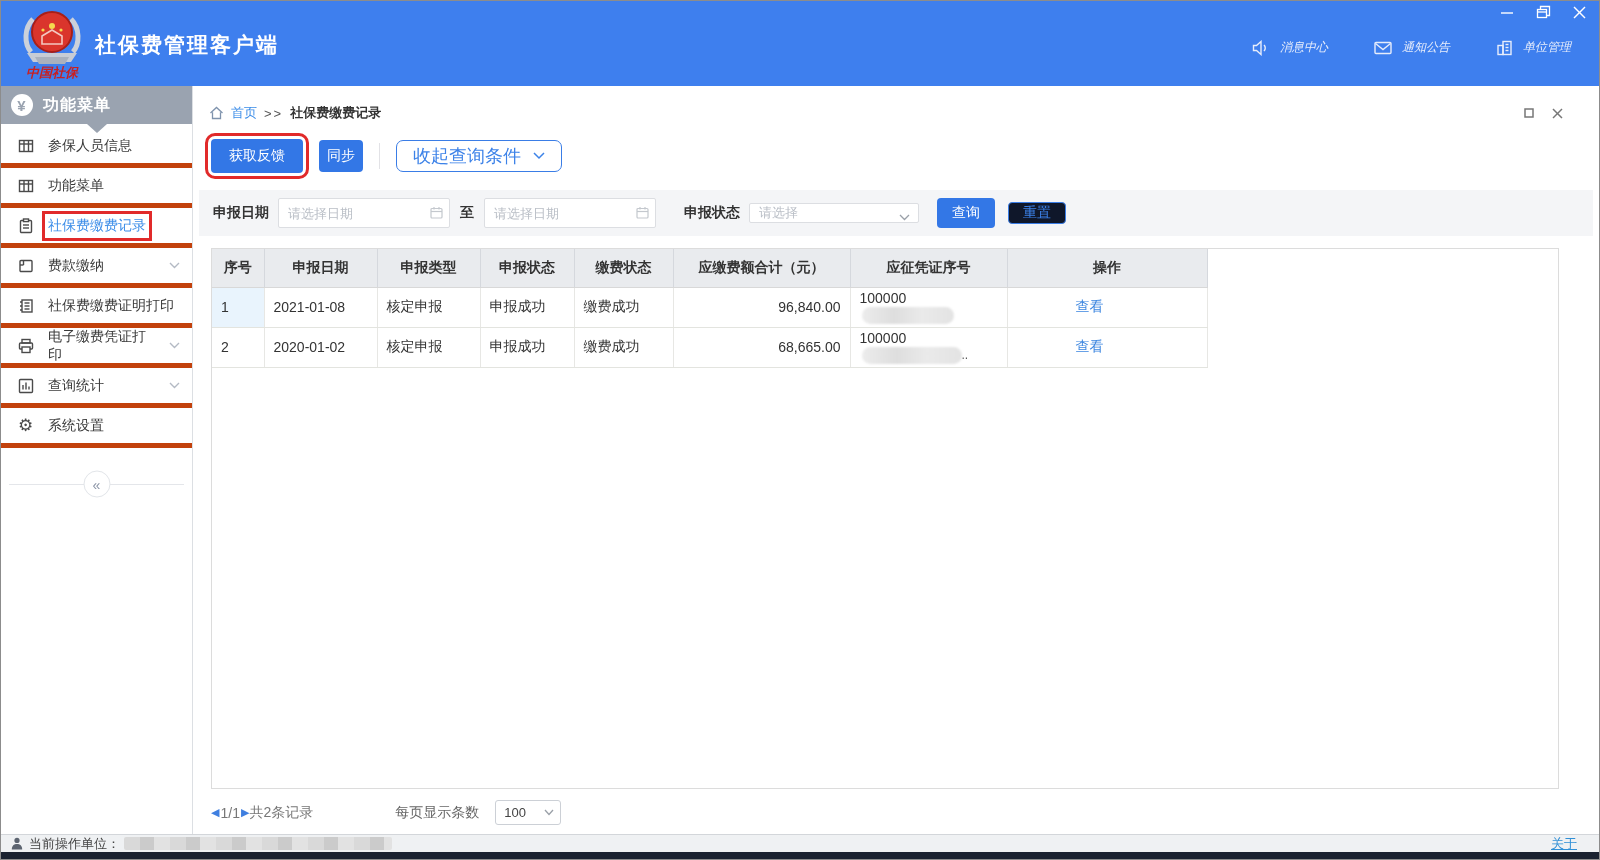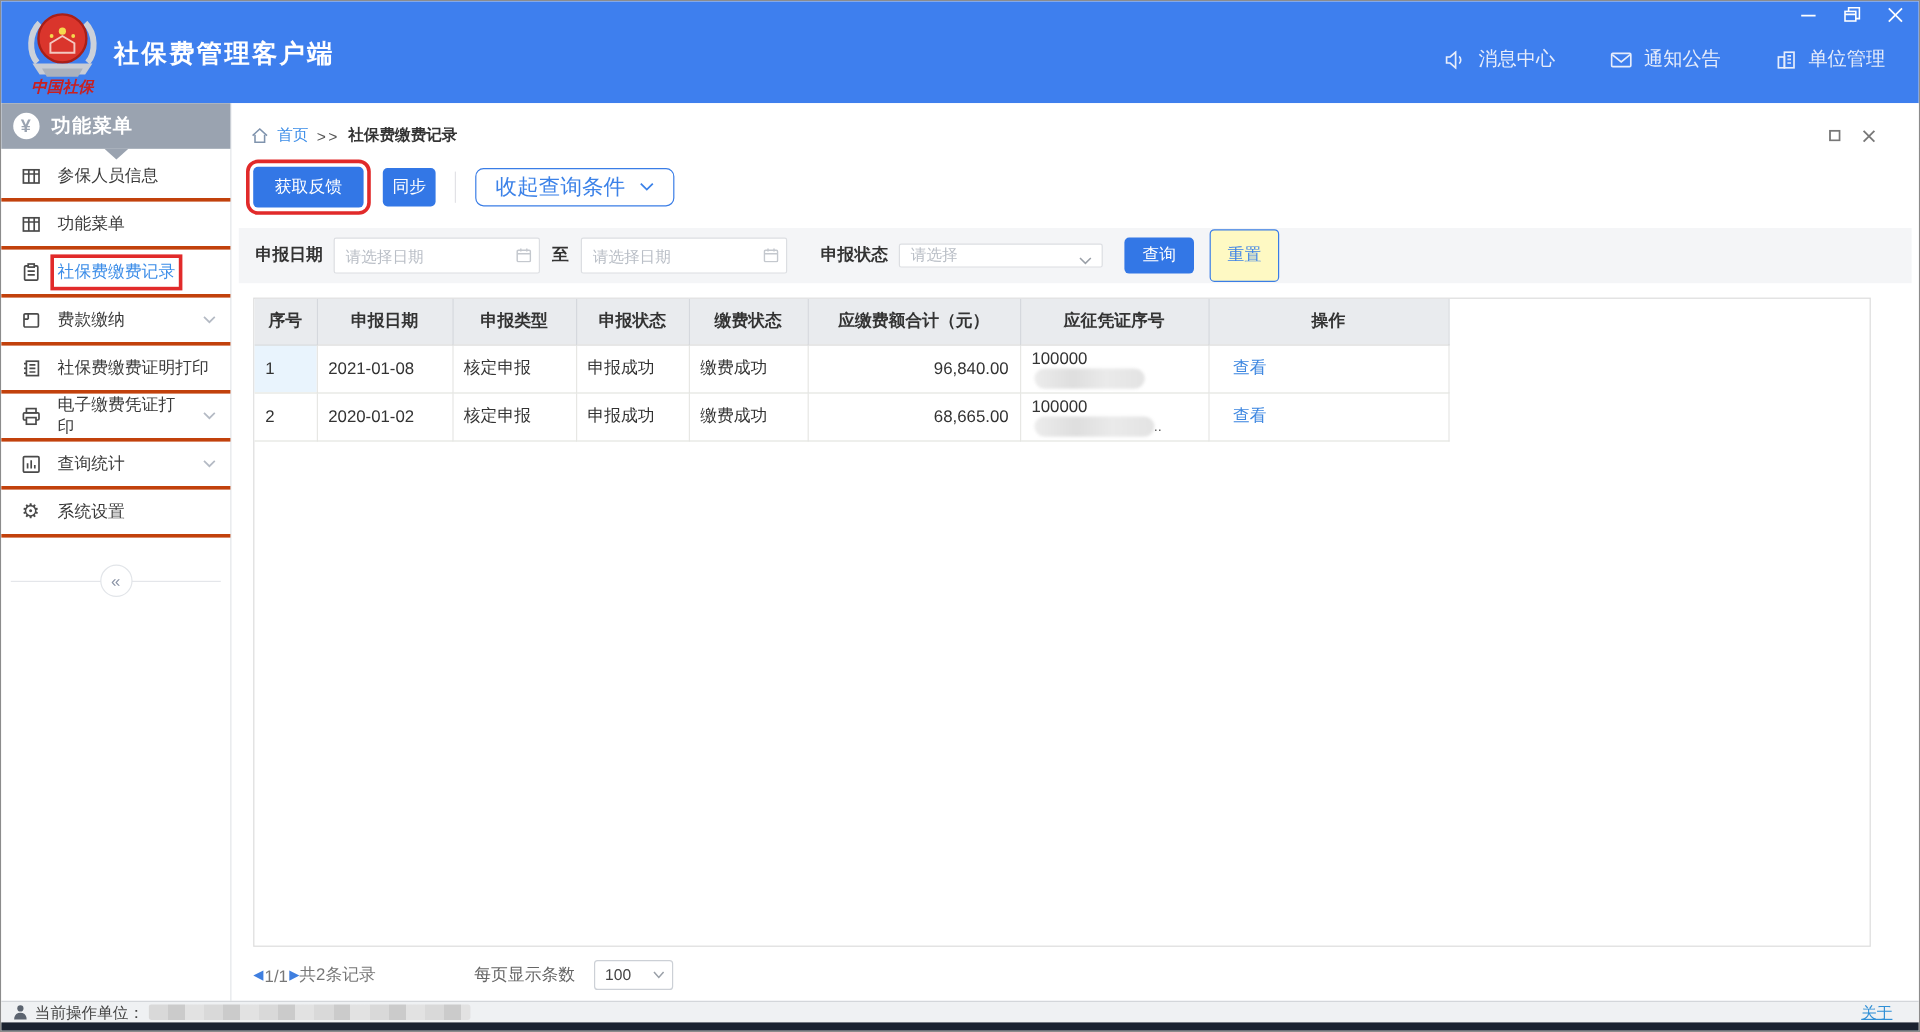--- a/index.html
+++ b/index.html
@@ -6,29 +6,29 @@
   body { width:1600px; height:860px; font-family:"Liberation Sans","DejaVu Sans",sans-serif; background:#fff; }
   .app { position:relative; width:1600px; height:860px; border:1px solid #8c8c8c; overflow:hidden; background:#fff; }
 
   
   .top-header { position:absolute; left:0; top:0; right:0; height:85px; background:#3e7fee; }
   .logo { position:absolute; left:14px; top:5px; width:74px; height:76px; }
   .app-title { position:absolute; left:94px; top:30px; color:#ffffff; font-size:21px; font-weight:600; letter-spacing:2px; }
   .win-controls { position:absolute; right:12px; top:3px; display:flex; gap:20px; align-items:center; }
   .win-btn { width:16px; height:16px; display:flex; align-items:center; justify-content:center; cursor:default; }
   .top-nav { position:absolute; right:28px; top:38px; display:flex; gap:46px; align-items:center; }
-  .top-nav-item { display:flex; align-items:center; gap:10px; color:#e7edfb; font-size:16px; }
+  .top-nav-item { display:flex; align-items:center; gap:10px; color:#e7edfb; font-size:12px;font-style:italic; }
 
   
   .sidebar { position:absolute; left:0; top:85px; width:192px; bottom:25px; background:#ffffff; border-right:1px solid #dcdfe3; }
   .sidebar-header { position:relative; height:38px; background:#9aa3b0; color:#fff; display:flex; align-items:center; gap:10px; padding-left:10px; font-size:16px; font-weight:600; letter-spacing:1px; }
   .sidebar-header::after { content:""; position:absolute; left:86px; bottom:-9px; border-left:10px solid transparent; border-right:10px solid transparent; border-top:9px solid #9aa3b0; }
   .yuan-badge { width:22px; height:22px; border-radius:50%; background:#ffffff; color:#9aa3b0; font-size:15px; font-weight:bold; display:flex; align-items:center; justify-content:center; }
   .menu { margin-top:4px; }
-  .menu-item { height:40px; display:flex; align-items:center; gap:14px; padding:0 12px 0 16px; border-bottom:3px solid #c2410c; font-size:14px; color:#3a3a3a; cursor:pointer; }
+  .menu-item { height:40px; display:flex; align-items:center; gap:14px; padding:0 12px 0 16px; border-bottom:5px solid #c2410c; font-size:14px; color:#3a3a3a; cursor:pointer; }
   .menu-item .mi-icon { width:17px; height:17px; flex:0 0 17px; display:flex; align-items:center; justify-content:center; color:#4a4a4a; }
   .menu-item .chev { margin-left:auto; color:#b4bac4; }
   .menu-item.active .mi-label { color:#3c8de8; }
   .annotated { outline:3px solid #e12a2a; outline-offset:3px; }
   .collapse-row { position:relative; height:44px; margin-top:14px; }
   .collapse-row .line { position:absolute; left:8px; right:8px; top:50%; height:1px; background:#e4e6ea; }
   .collapse-btn { position:absolute; left:50%; top:50%; transform:translate(-50%,-50%); width:27px; height:27px; border-radius:50%; background:#fff; border:1px solid #e2e5e9; color:#8b94a6; font-size:14px; display:flex; align-items:center; justify-content:center; cursor:pointer; }
 
   
   .breadcrumb-bar { position:absolute; left:192px; right:0; top:85px; height:38px; background:#fff; display:flex; align-items:center; padding:16px 36px 0 16px; gap:7px; font-size:13px; }
@@ -52,31 +52,31 @@
   .f-label { font-weight:700; margin-right:9px; }
   .date-wrap { position:relative; width:172px; height:30px; }
   .date-input { width:100%; height:100%; border:1px solid #dcdee2; border-radius:2px; background:#fff; padding:0 26px 0 9px; font-size:13px; color:#333; font-family:inherit; }
   .date-input::placeholder { color:#b9bec6; }
   .cal-icon { position:absolute; right:7px; top:8px; color:#c4c8ce; }
   .to-label { margin:0 10px; font-weight:700; }
   .gap28 { width:28px; }
   .select-box { position:relative; width:170px; height:20px; border:1px solid #dcdee2; border-radius:2px; background:#fff; display:flex; align-items:center; padding:0 24px 0 9px; font-size:13px; color:#b9bec6; cursor:pointer; }
   .select-box .chev { position:absolute; right:8px; top:10px; color:#9aa0a8; }
   .btn-query { width:58px; height:30px; margin-left:18px; }
-  .btn-reset { width:58px; height:44px; margin-left:13px; background:#fef9c3; border:1px solid #3a7de6; border-radius:4px; color:#3c82e8; font-size:14px; cursor:pointer; }
+  .btn-reset { width:58px; height:22px; margin-left:13px; background:#0f172a; border:1px solid #3a7de6; border-radius:4px; color:#3c82e8; font-size:14px; cursor:pointer; }
 
   
   .table-wrap { position:absolute; left:18px; top:124px; width:1348px; height:541px; border:1px solid #dcdcdc; background:#fff; overflow:hidden; }
   table { border-collapse:collapse; table-layout:fixed; width:995px; font-size:14px; }
   th { background:#e9ebee; height:38px; font-weight:700; color:#333; border-right:1px solid #d5d8dd; border-bottom:1px solid #d8d8d8; text-align:center; padding:0 6px; }
   td { height:40px; border-right:1px solid #e7e7e4; border-bottom:1px solid #e3e4df; color:#333; padding:0 9px; background:#fff; text-align:left; }
   td.seq-active { background:#e9f4fd; }
   td.num { text-align:right; }
   td.action-cell { padding-left:20px; }
-  .view-link { color:#3c86e0; cursor:pointer; text-decoration:none; }
+  .view-link { color:#3c86e0; cursor:pointer; text-decoration:none;margin-left:48px; }
   .redact-pill { display:inline-block; width:92px; height:17px; border-radius:9px; vertical-align:middle; margin-left:2px;
       background:linear-gradient(90deg,#ececec,#dedede 35%,#eaeaea 65%,#e3e3e3); filter:blur(1.2px); }
   .voucher-suffix { color:#555; font-size:12px; }
 
   
   .pagination { position:absolute; left:18px; top:676px; display:flex; align-items:center; font-size:14px; color:#777; }
   .pg-arrow { color:#3f7fe0; font-size:11px; cursor:pointer; }
   .pg-page { margin:0 1px; color:#777; }
   .pg-total { color:#777; }
   .pg-spacer { width:82px; }

